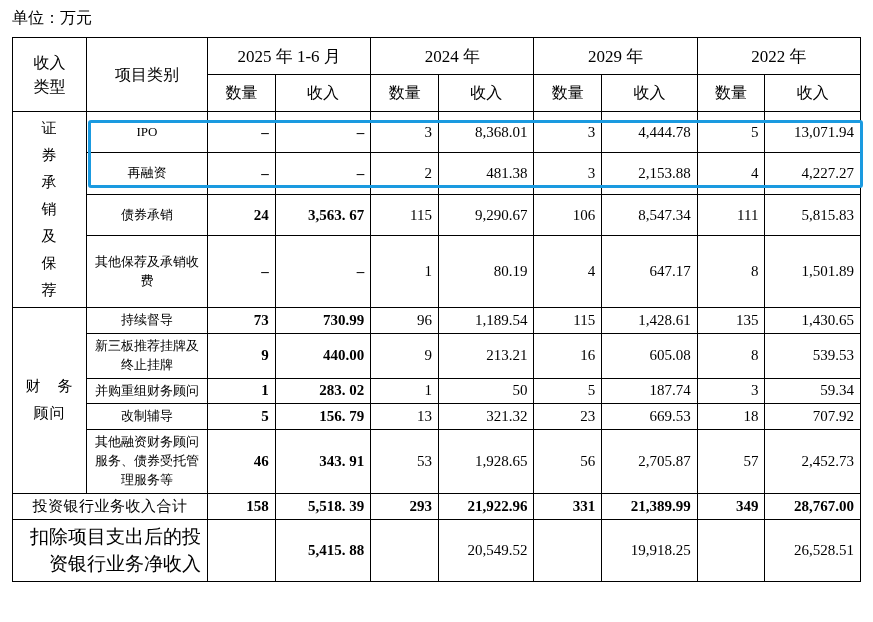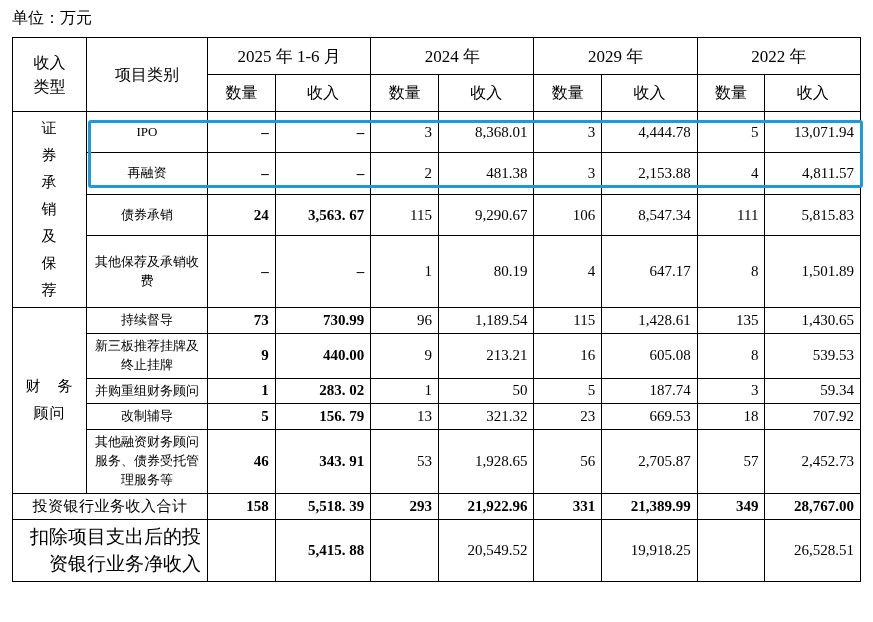--- a/index.html
+++ b/index.html
@@ -173,21 +173,21 @@
       </tr>
       <tr>
         <td class="cat-cell">再融资</td>
         <td class="num b">–</td>
         <td class="num b">–</td>
         <td class="num">2</td>
         <td class="num">481.38</td>
         <td class="num">3</td>
         <td class="num">2,153.88</td>
         <td class="num">4</td>
-        <td class="num">4,811.57</td>
+        <td class="num">4,227.27</td>
       </tr>
       <tr>
         <td class="cat-cell">债券承销</td>
         <td class="num b">24</td>
         <td class="num b">3,563. 67</td>
         <td class="num">115</td>
         <td class="num">9,290.67</td>
         <td class="num">106</td>
         <td class="num">8,547.34</td>
         <td class="num">111</td>

